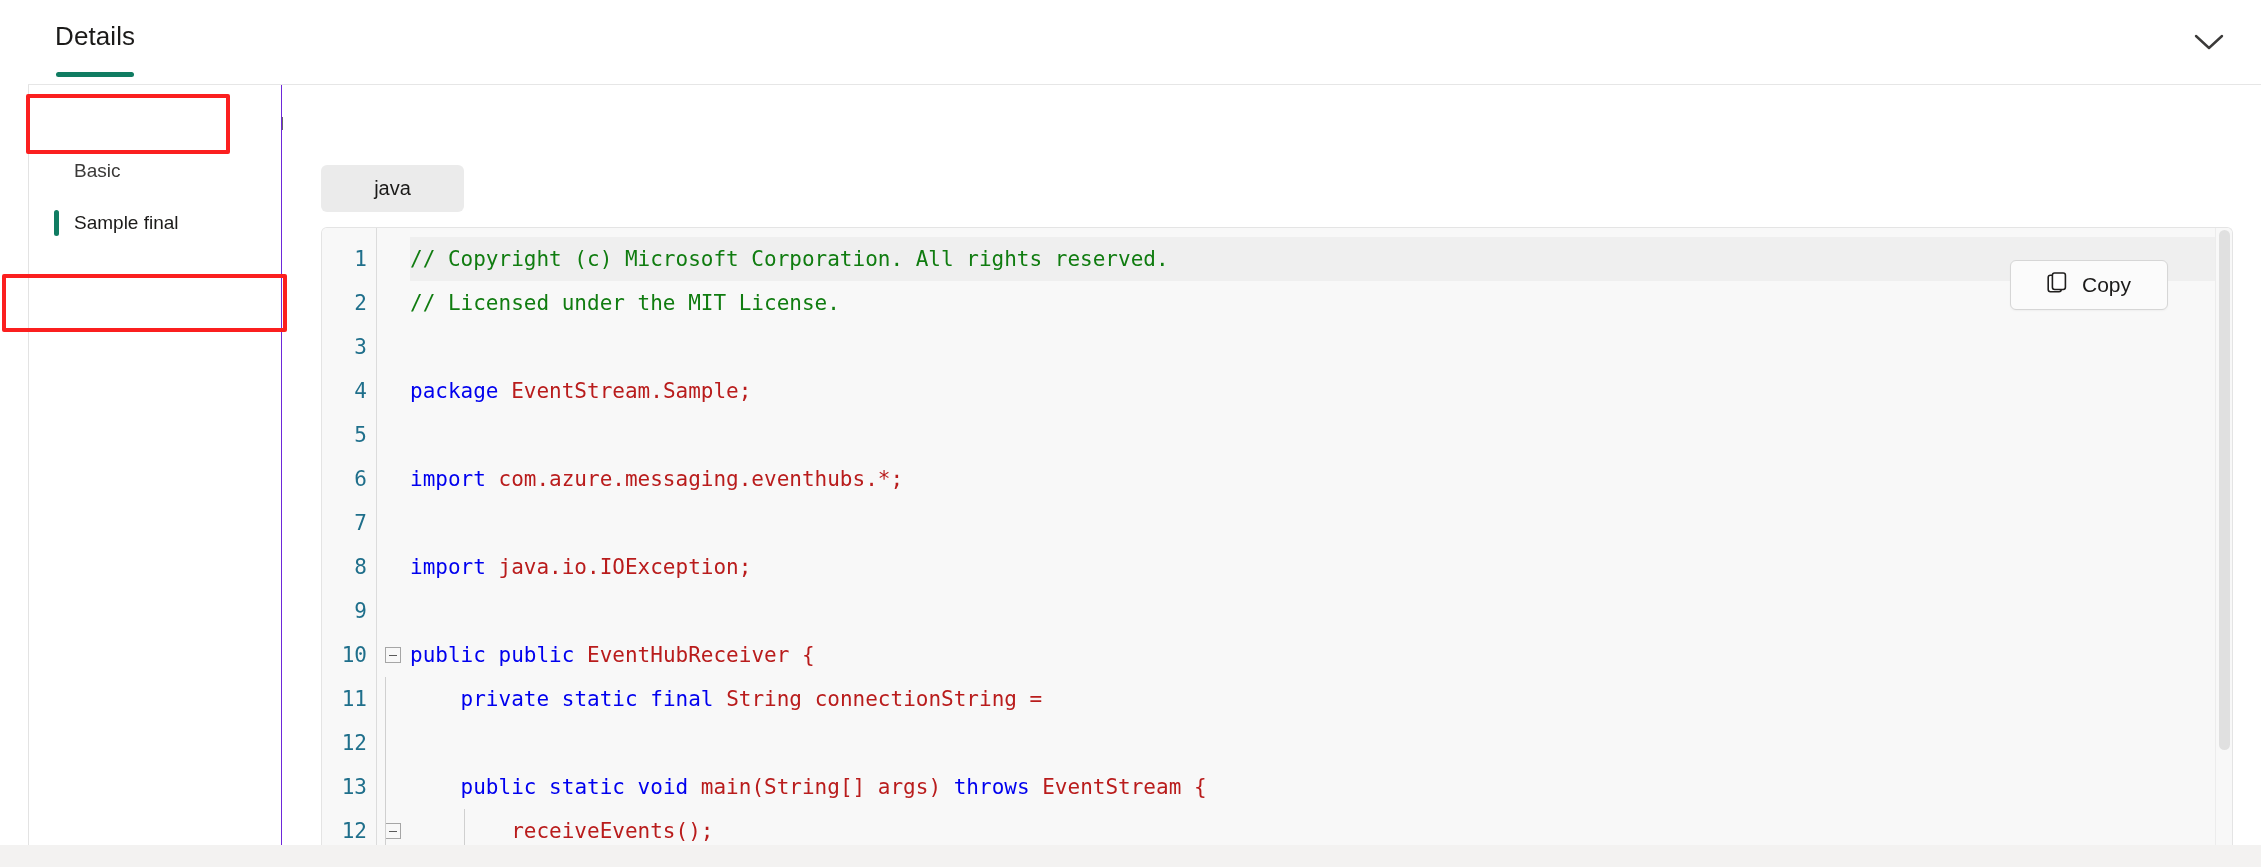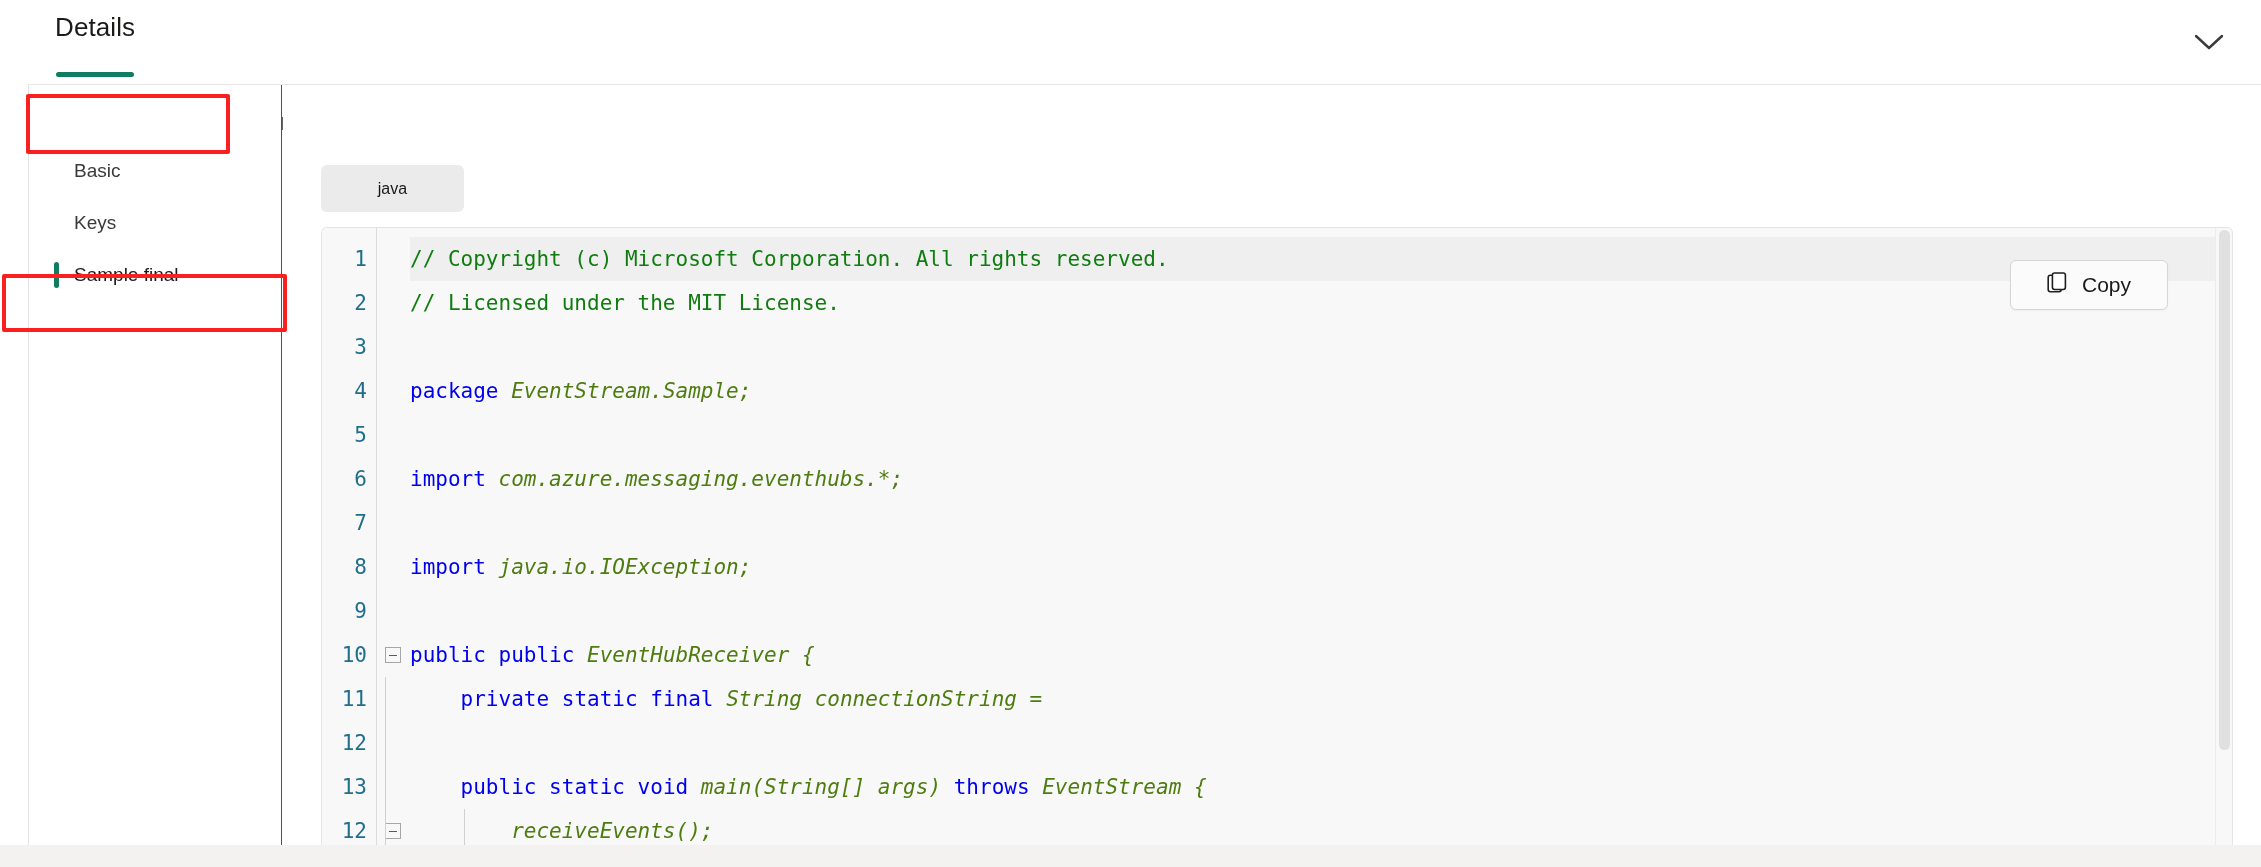--- a/index.html
+++ b/index.html
@@ -16,21 +16,21 @@
     position:absolute; left:1115px; top:0px; width:62px; height:5px;
     background:#8a8886; border-radius:0 0 3px 3px;
   }
 
   
   .header{
     position:absolute; left:0; top:0; width:2261px; height:85px;
     background:#fff;
   }
   .header-title{
-    position:absolute; left:55px; top:12px;
+    position:absolute; left:55px; top:21px;
     font-size:26px; color:#1b1a19; font-weight:400; letter-spacing:.1px;text-align:center;
   }
   .header-underline{
     position:absolute; left:56px; top:72px; width:78px; height:5px;
     background:#107c62; border-radius:3px;
   }
   .chevron-btn{
     position:absolute; right:28px; top:20px; width:48px; height:44px;
     display:flex; align-items:center; justify-content:center;
     background:transparent; border:none; cursor:pointer;
@@ -85,21 +85,21 @@
     background:#fff;
   }
 
   .lang-tabs{
     position:absolute; left:38px; top:80px; display:flex; gap:6px;
   }
   .lang-tab{
     min-width:143px; height:47px; border-radius:6px;
     background:#ebebeb; border:none; cursor:pointer;
     display:flex; align-items:center; justify-content:center;
-    font-size:16px; color:#1b1a19;
+    font-size:20px; color:#1b1a19;
   }
 
   
   .code-panel{
     position:absolute; left:38px; top:142px; width:1912px; height:690px;
     background:#f8f8f8;
     border:1px solid #e4e4e4; border-bottom:none;
     border-radius:6px 6px 0 0;
     overflow:hidden;
   }
@@ -132,21 +132,21 @@
     background:#5a5a5a;
   }
   .guide{
     position:absolute; left:8px; top:0; width:1px; height:44px; background:#d0d0d0;
   }
   .guide2{
     position:absolute; left:54px; top:0; width:1px; height:44px; background:#d0d0d0;
   }
   .tk-cmt{ color:#107c10;margin-top:20px; }
   .tk-kw { color:#0000ee; }
-  .tk-txt{ color:#4d7c0f;font-style:italic; }
+  .tk-txt{ color:#b91c1c; }
 
   .copy-btn{
     position:absolute; right:64px; top:32px;
     display:flex; align-items:center; gap:13px;
     height:50px; padding:0 36px;
     background:#fbfbfb; border:1px solid #d6d6d6; border-radius:6px;
     cursor:pointer; font-size:21px; color:#1b1a19;
     box-shadow:0 1px 2px rgba(0,0,0,.04);
     z-index:5;
   }
@@ -240,24 +240,20 @@
     </button>
   </div>
 
   <div class="left-col">
     <div class="left-rail"></div>
 
     <div class="side-nav">
       <button class="side-item">
 
         <span>Basic</span>
-      </button>
-      <button class="side-item">
-
-        <span>Keys</span>
       </button>
       <button class="side-item selected">
         <span class="sel-bar"></span>
         <span>Sample final</span>
       </button>
     </div>
   </div>
 
   <div class="main">
 

